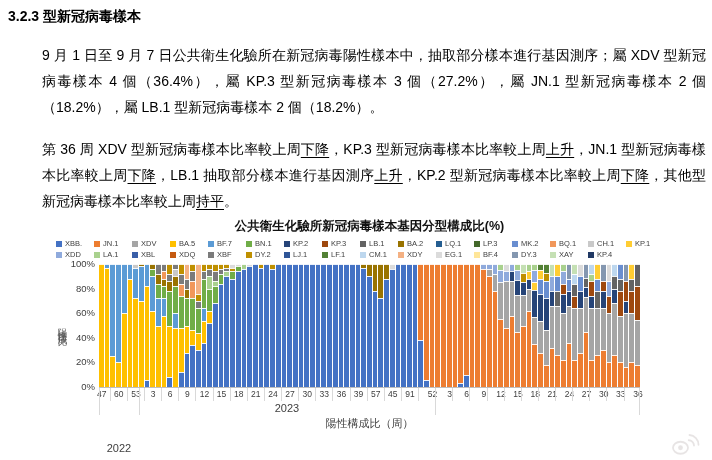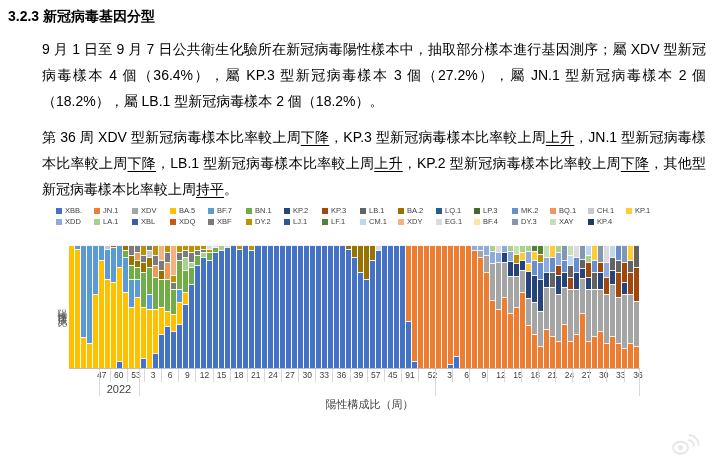--- a/index.html
+++ b/index.html
@@ -2,31 +2,31 @@
 <html><head>
 <meta charset="utf-8">
 <style>
   html,body{margin:0;padding:0;background:#fff;}
   body{width:712px;height:460px;overflow:hidden;position:relative;
        font-family:"Liberation Sans","DejaVu Sans",sans-serif;color:#000;}
   .page{padding:6px 8px 0 8px;position:relative;width:696px;height:454px;}
 
   
   .heading{font-size:14px;font-weight:bold;line-height:20px;}
-  .para{margin:10px 0 0 34px;width:664px;font-size:14px;line-height:26px;
+  .para{margin:16px 0 0 34px;width:664px;font-size:14px;line-height:26px;
         text-align:justify;text-justify:inter-ideograph;}
   .u{text-decoration:underline;text-underline-offset:3px;}
 
   
   .chart-title,.chart-subtitle{margin-left:91px;width:541px;text-align:center;
         font-weight:bold;font-size:12.5px;line-height:17px;color:#111;}
   .chart-title{margin-top:4px;}
 
   
-  .legend{margin:3px 0 18px 48px;width:608px;}
+  .legend{margin:3px 0 4px 48px;width:608px;}
   .lg-row{display:grid;grid-template-columns:repeat(16,1fr);line-height:11px;}
   .lg-item{display:flex;align-items:center;overflow:visible;white-space:nowrap;}
   .sw{width:6px;height:6px;display:inline-block;margin-right:3px;flex:none;}
   .lg-t{font-size:7.5px;color:#404040;}
 
   
   .chart-wrap{margin-left:47px;width:585px;}
   .chart-grid{display:flex;}
   .y-title{width:14px;height:123px;display:flex;align-items:center;justify-content:center;}
   .y-title span{writing-mode:vertical-rl;text-orientation:upright;font-size:9.5px;
@@ -54,26 +54,27 @@
   .watermark{position:absolute;right:8px;bottom:4px;display:flex;align-items:center;
         opacity:.4;color:#c5bdbd;}
   .watermark svg{margin-right:4px;}
   .wm-text{font-size:17px;font-weight:bold;letter-spacing:1px;}
 </style>
 </head>
 <body>
 
 <div class="page">
 
-  <div class="heading">3.2.3 新冠病毒基因分型</div>
+  <div class="heading">3.2.3 型新冠病毒樣本</div>
 
   <p class="para">9 月 1 日至 9 月 7 日公共衛生化驗所在新冠病毒陽性樣本中，抽取部分樣本進行基因測序；屬 XDV 型新冠病毒樣本 4 個（36.4%），屬 KP.3 型新冠病毒樣本 3 個（27.2%），屬 JN.1 型新冠病毒樣本 2 個（18.2%），屬 LB.1 型新冠病毒樣本 2 個（18.2%）。</p>
 
-  <p class="para"><span>第 36 周 XDV 型新冠病毒樣本比率較上周</span><span class="u">下降</span><span>，KP.3 型新冠病毒樣本比率較上周</span><span class="u">上升</span><span>，JN.1 型新冠病毒樣本比率較上周</span><span class="u">下降</span><span>，LB.1 型新冠病毒樣本比率較上周</span><span class="u">上升</span><span>，KP.2 型新冠病毒樣本比率較上周</span><span class="u">下降</span><span>，其他型新冠病毒樣本比率較上周</span><span class="u">持平</span><span>。</span></p>
-
+  <p class="para"><span>第 36 周 XDV 型新冠病毒樣本比率較上周</span><span class="u">下降</span><span>，KP.3 型新冠病毒樣本比率較上周</span><span class="u">上升</span><span>，JN.1 型新冠病毒樣本比率較上周</span><span class="u">下降</span><span>，LB.1 抽取部分樣本進行基因測序</span><span class="u">上升</span><span>，KP.2 型新冠病毒樣本比率較上周</span><span class="u">下降</span><span>，其他型新冠病毒樣本比率較上周</span><span class="u">持平</span><span>。</span></p>
+
+  <div class="chart-title">公共衛生化驗所新冠病毒樣本基因分型構成比(%)</div>
 
   <div class="legend">
       <div class="lg-row">
         <span class="lg-item">
           <span class="sw" style="background: rgb(68, 114, 196);"></span>
           <span class="lg-t">XBB.</span>
         </span>
         <span class="lg-item">
           <span class="sw" style="background: rgb(237, 125, 49);"></span>
           <span class="lg-t">JN.1</span>
@@ -197,20 +198,28 @@
           <span class="lg-t">KP.4</span>
         </span>
       </div>
     </div>
 
   <div class="chart-wrap">
     <div class="chart-grid">
       <div class="y-title">
         <span>陽性構成比</span>
       </div>
+      <div class="y-ticks">
+          <div class="ytick" style="top: 0%;">100%</div>
+          <div class="ytick" style="top: 20%;">80%</div>
+          <div class="ytick" style="top: 40%;">60%</div>
+          <div class="ytick" style="top: 60%;">40%</div>
+          <div class="ytick" style="top: 80%;">20%</div>
+          <div class="ytick" style="top: 100%;">0%</div>
+        </div>
       <div class="plot">
           <div class="bar">
             <div class="seg" style="height: 100%; background: rgb(255, 192, 0);"></div>
           </div>
           <div class="bar">
             <div class="seg" style="height: 97%; background: rgb(255, 192, 0);"></div>
             <div class="seg" style="height: 3%; background: rgb(91, 155, 213);"></div>
           </div>
           <div class="bar">
             <div class="seg" style="height: 25%; background: rgb(255, 192, 0);"></div>
@@ -847,21 +856,22 @@
           <div class="tick-cell">
             <span>33</span>
           </div>
           <div class="tick-cell sep"></div>
           <div class="tick-cell"></div>
           <div class="tick-cell">
             <span>36</span>
           </div>
         </div>
       <div class="year-row">
-          <div class="year-cell" style="width: 7.36842%;">2022</div>
+          <div class="year-cell" style="width: 7.36842%; margin-top: 40px;">2022</div>
+          <div class="year-cell" style="width: 54.7368%;">2023</div>
         </div>
       <div class="bounds">
           <div class="ybound" style="left: calc(0% + 0px);"></div>
           <div class="ybound" style="left: calc(7.36842% + 0px);"></div>
           <div class="ybound" style="left: calc(62.1053% + 0px);"></div>
           <div class="ybound" style="left: calc(100% - 1px);"></div>
         </div>
       <div class="x-title">陽性構成比（周）</div>
     </div>
   </div>

